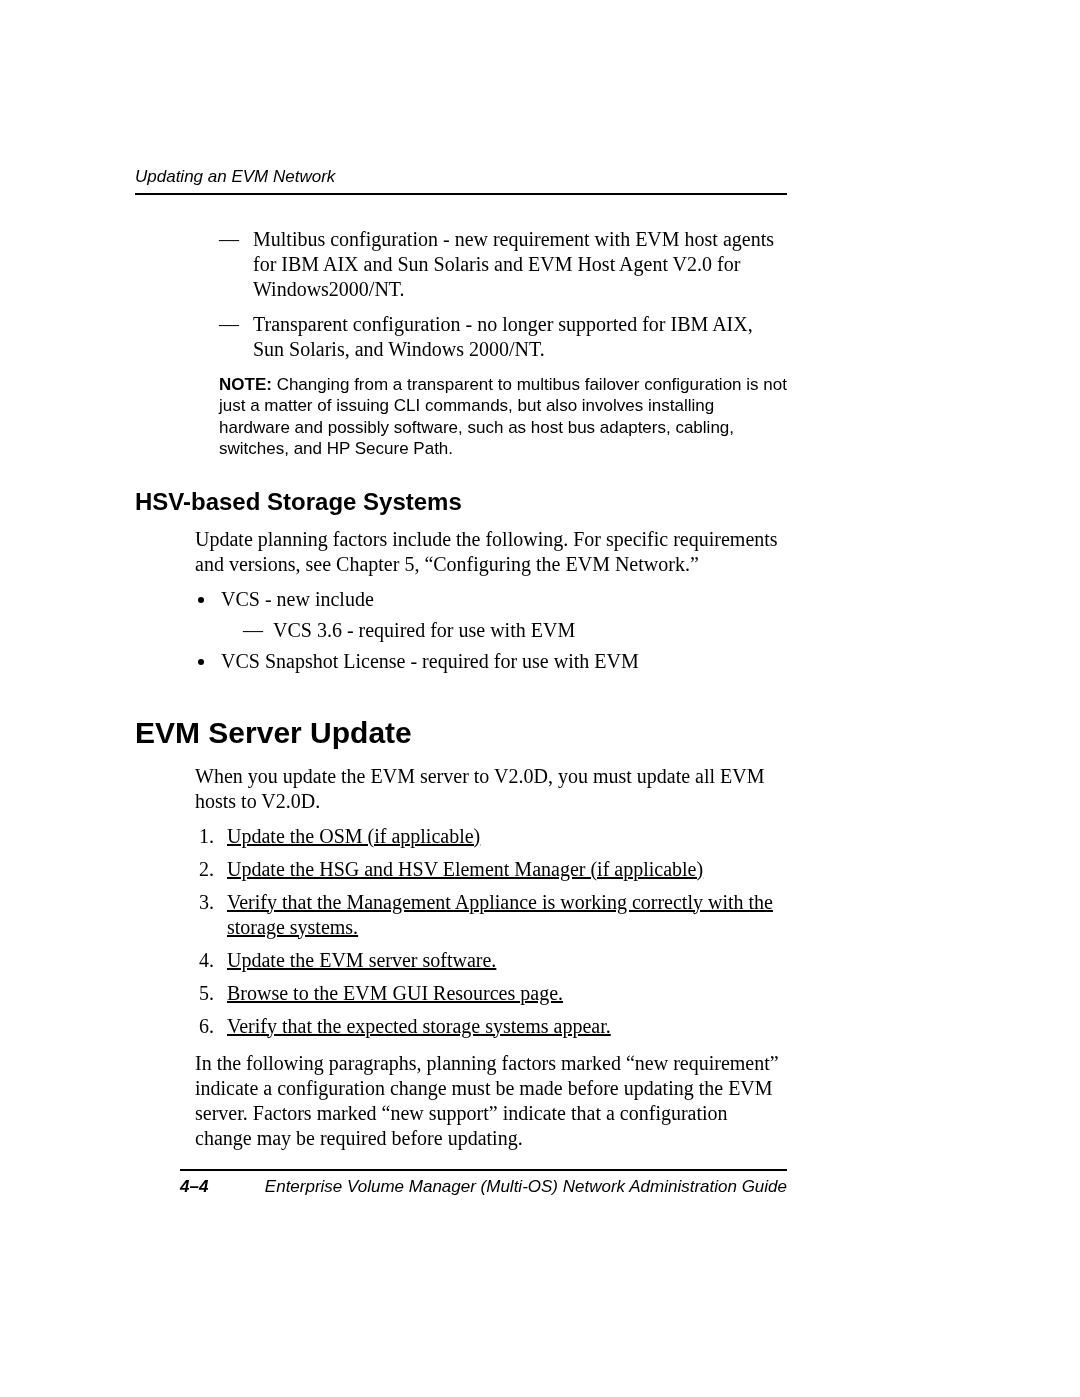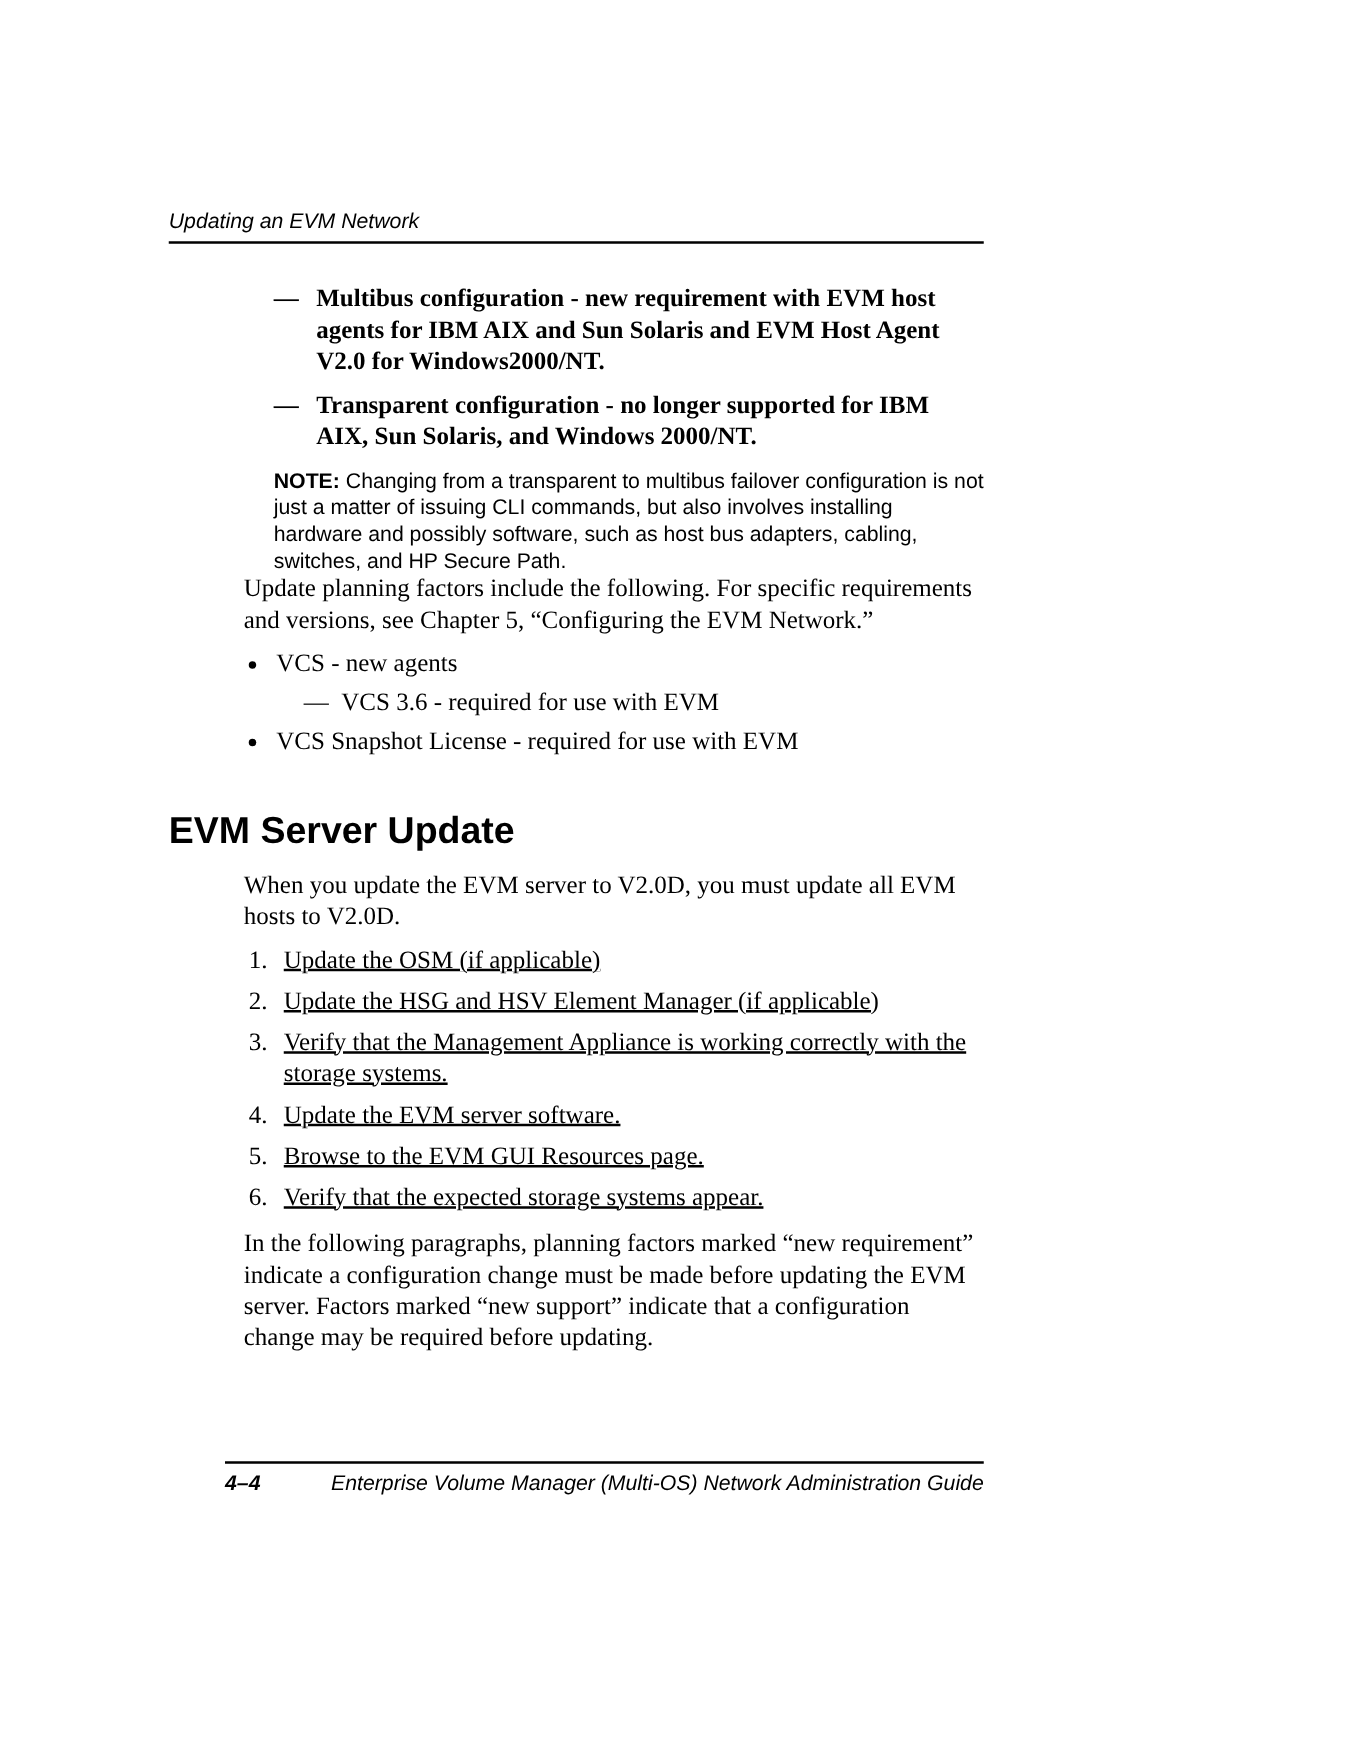--- a/index.html
+++ b/index.html
@@ -38,21 +38,20 @@
   }
   .dash-list {
     list-style: none;
     padding-left: 84px;
     margin: 0;
   }
   .dash-list li {
     position: relative;
     padding-left: 34px;
     margin-bottom: 10px;
-    font-weight: bold;
   }
   .dash-list li::before {
     content: "—";
     position: absolute;
     left: 0;
     top: 0;
   }
   .note-block {
     font-family: Arial, Helvetica, sans-serif;
     font-size: 17px;
@@ -144,25 +143,26 @@
     <ul class="dash-list">
       <li>Multibus configuration - new requirement with EVM host agents for IBM AIX and Sun Solaris and EVM Host Agent V2.0 for Windows2000/NT.</li>
       <li>Transparent configuration - no longer supported for IBM AIX, Sun Solaris, and Windows 2000/NT.</li>
     </ul>
 
     <div class="note-block">
       <span class="note-label">NOTE:</span>
       <span>Changing from a transparent to multibus failover configuration is not just a matter of issuing CLI commands, but also involves installing hardware and possibly software, such as host bus adapters, cabling, switches, and HP Secure Path.</span>
     </div>
 
+    <h2 class="section">HSV-based Storage Systems</h2>
     <p class="body-para">Update planning factors include the following. For specific requirements and versions, see Chapter 5, “Configuring the EVM Network.”</p>
 
     <ul class="bullet-list">
       <li>
-        <span>VCS - new agents</span>
+        <span>VCS - new include</span>
         <ul class="nested-dash">
           <li>VCS 3.6 - required for use with EVM</li>
         </ul>
       </li>
       <li>
         <span>VCS Snapshot License - required for use with EVM</span>
       </li>
     </ul>
 
     <h1 class="major">EVM Server Update</h1>

